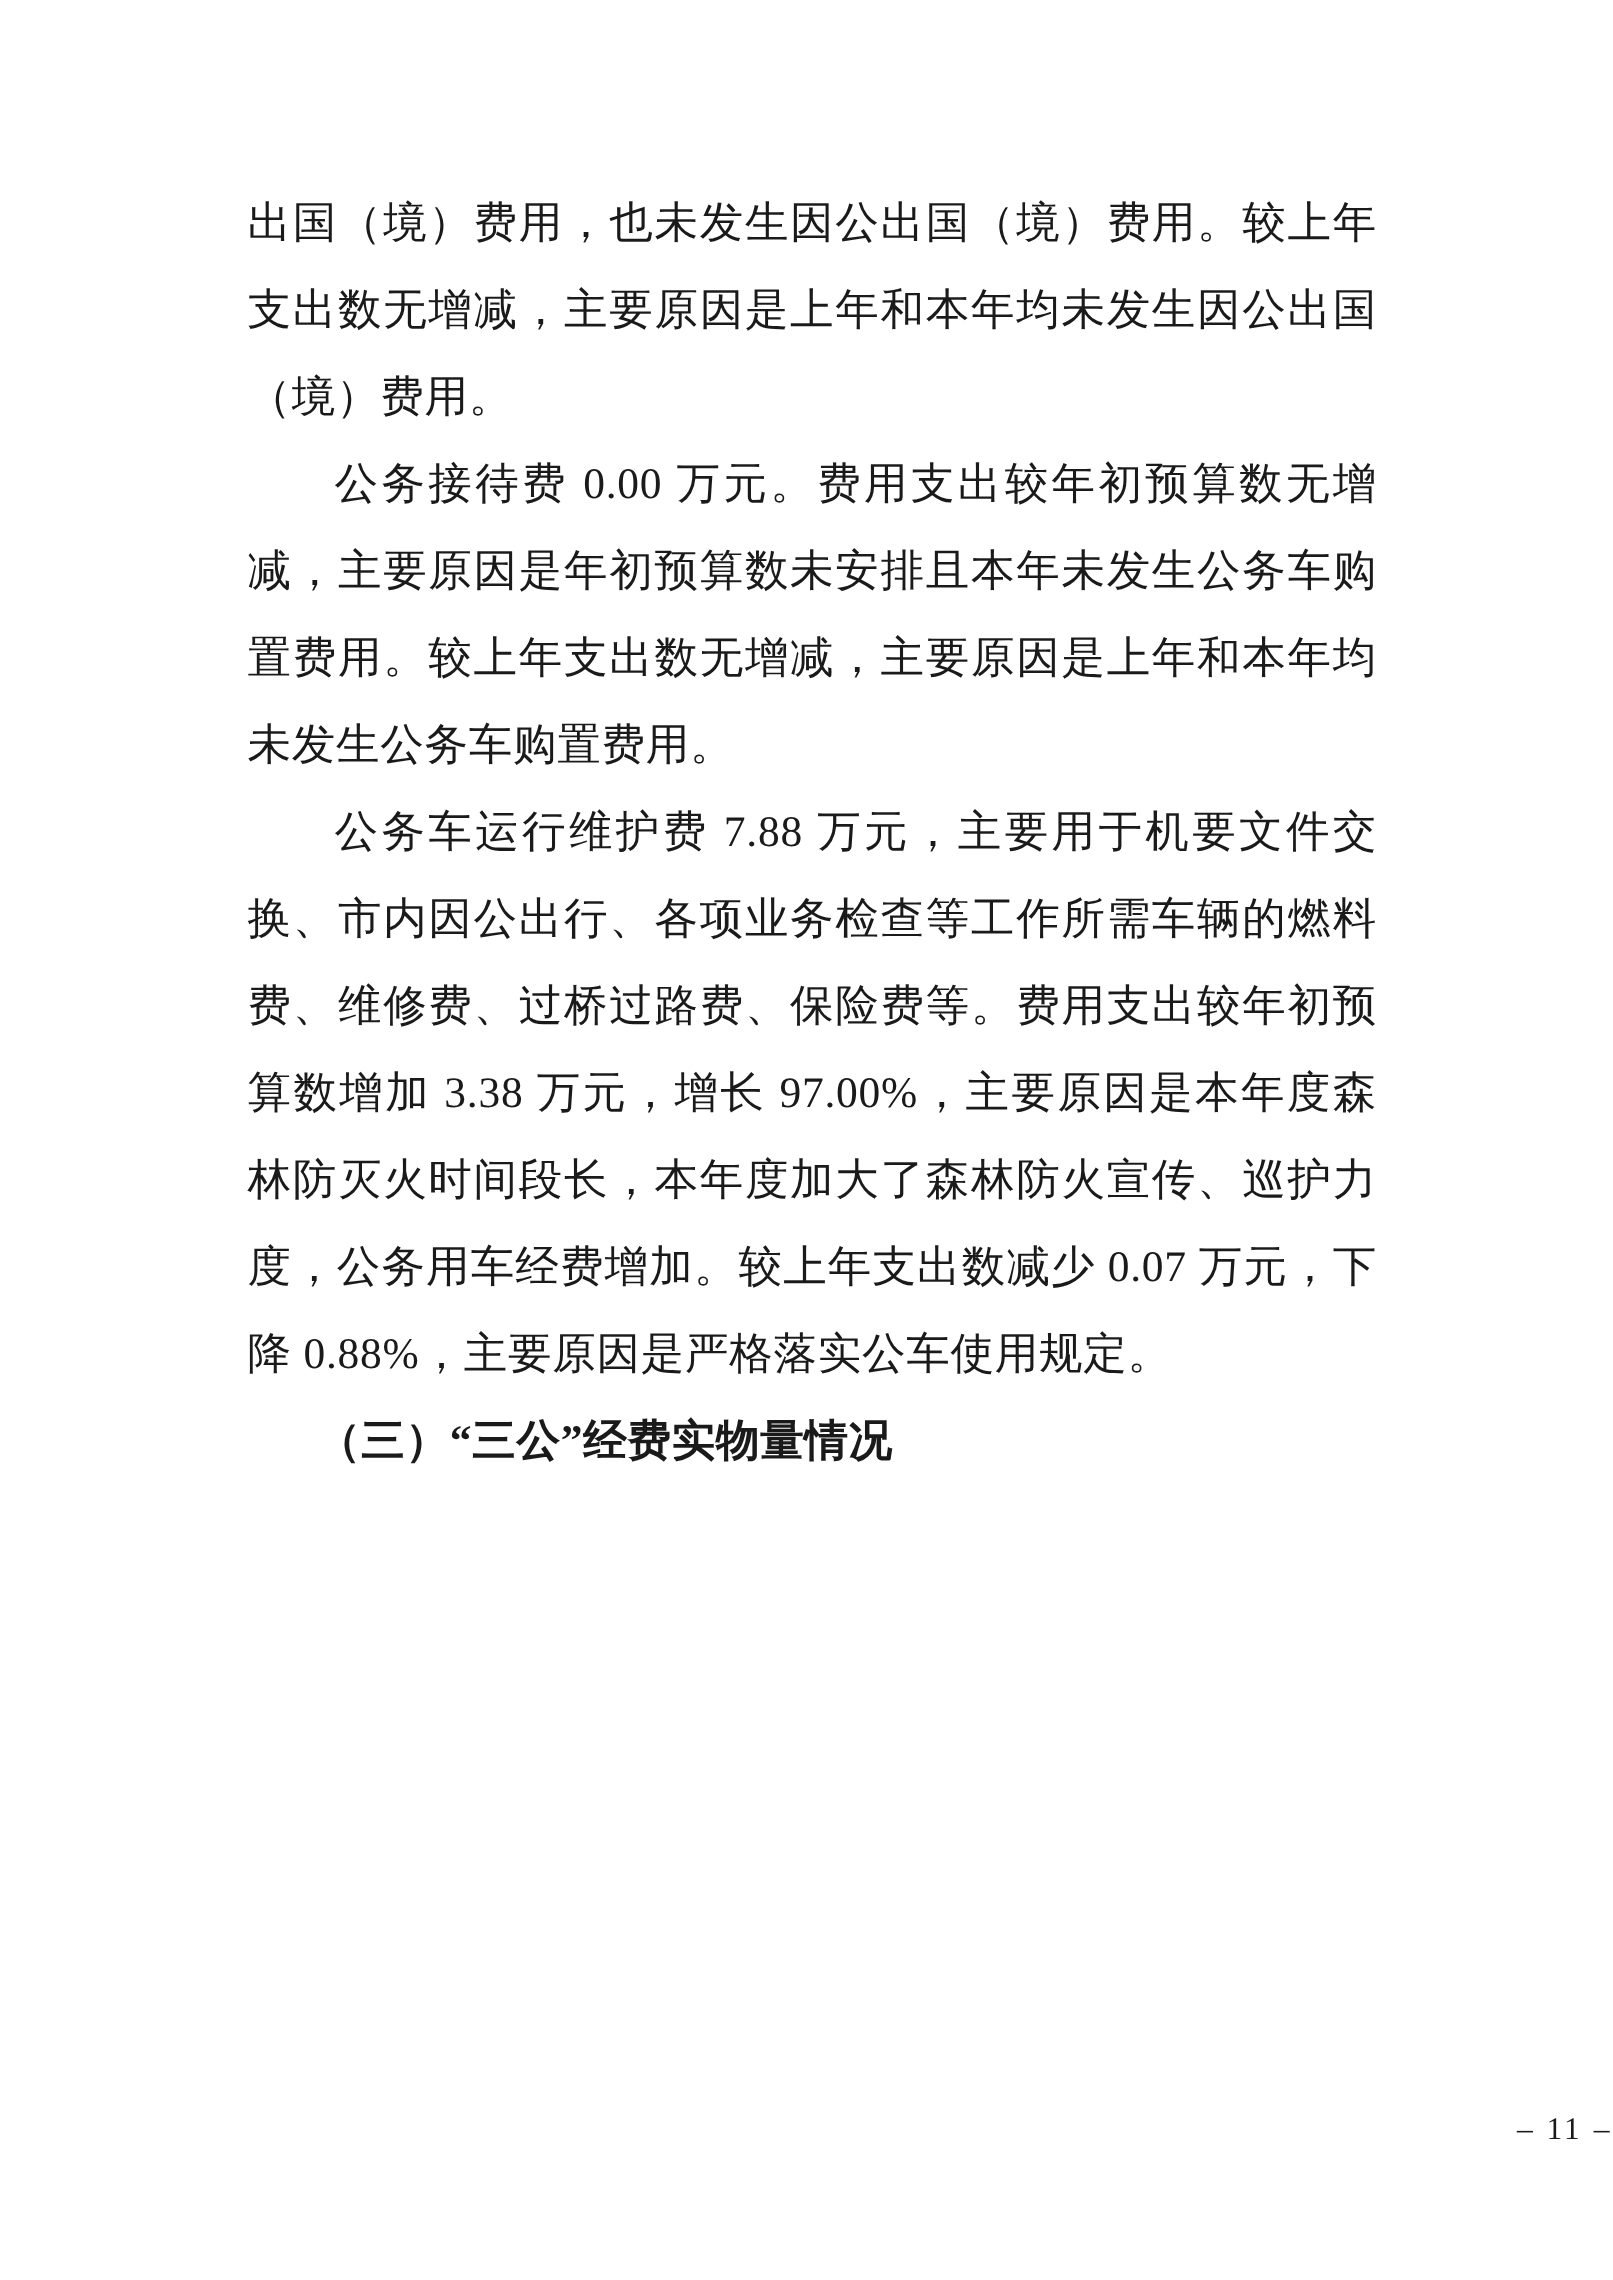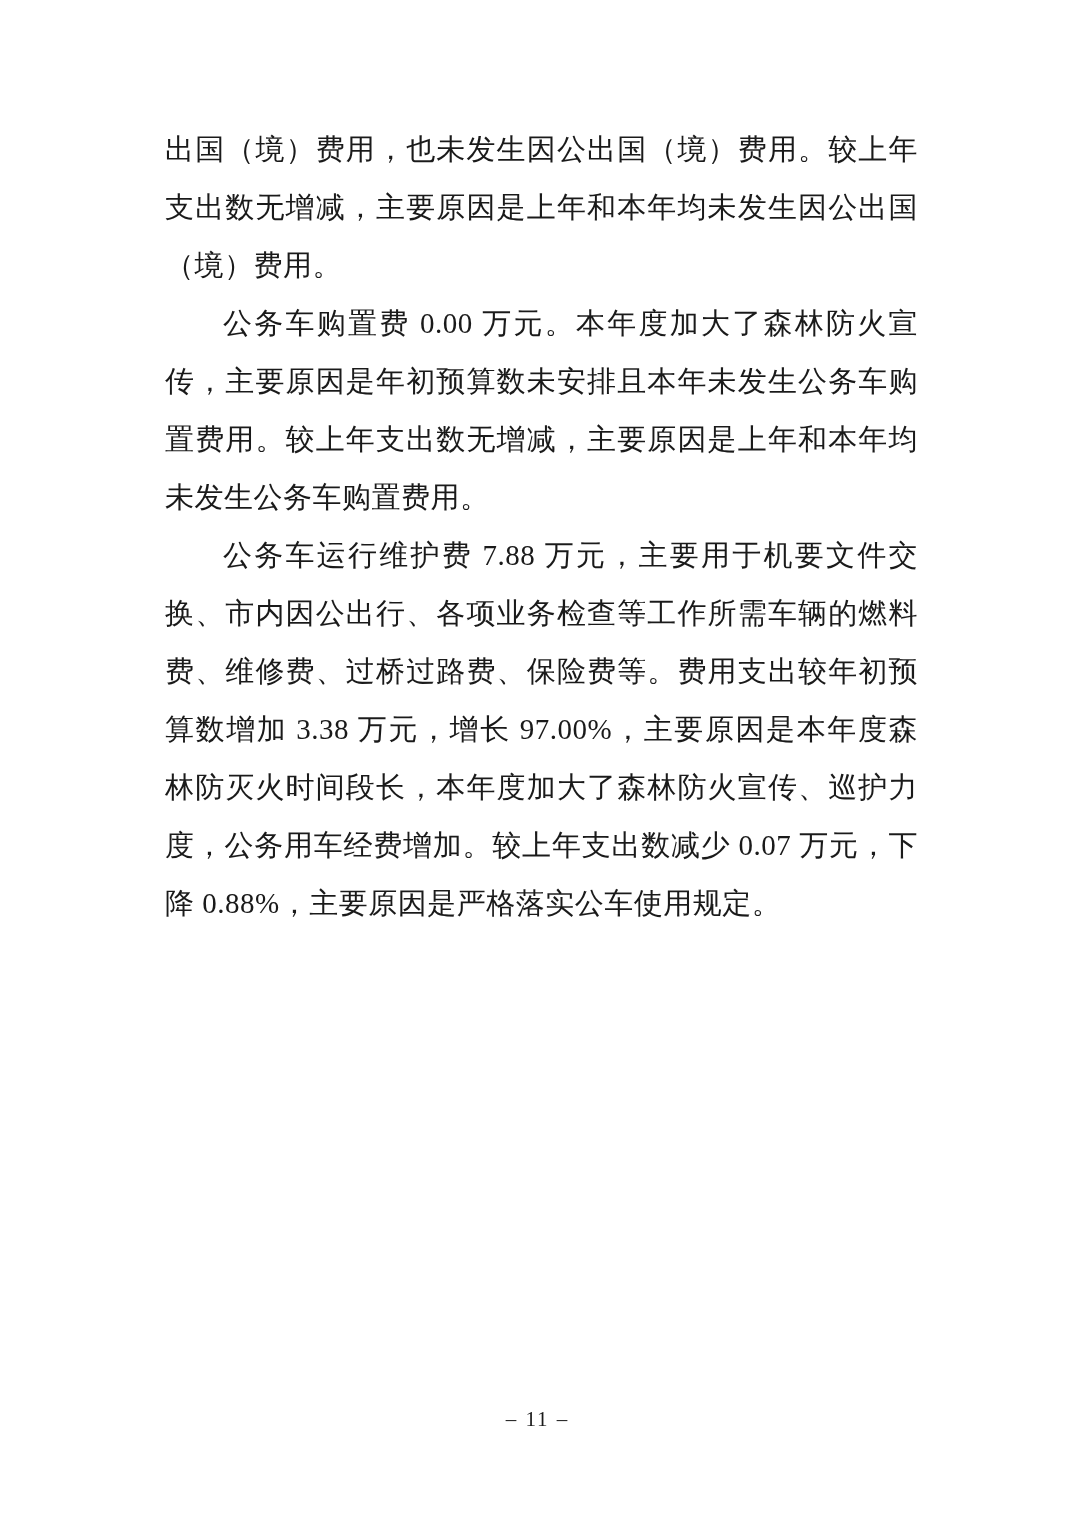--- a/index.html
+++ b/index.html
@@ -40,34 +40,35 @@
     line-height: 58px;
     font-weight: bold;
     text-indent: 1.6em;
     letter-spacing: 0.5px;
   }
   .footer {
     position: absolute;
     bottom: 88px;
     left: 0;
     width: 100%;
-    text-align: center;
+    text-align: right;
     font-size: 21px;
     letter-spacing: 2px;
     color: #1a1a1a;
   }
 </style>
 </head>
 <body>
 
 <div class="page">
 
   <p class="para">出国（境）费用，也未发生因公出国（境）费用。较上年支出数无增减，主要原因是上年和本年均未发生因公出国（境）费用。</p>
 
-  <p class="para indent">公务车购置费 0.00 万元。本年度加大了森林防火宣传，主要原因是年初预算数未安排且本年未发生公务车购置费用。较上年支出数无增减，主要原因是上年和本年均未发生公务车购置费用。</p>
+  <p class="para indent">公务接待费 0.00 万元。费用支出较年初预算数无增减，主要原因是年初预算数未安排且本年未发生公务车购置费用。较上年支出数无增减，主要原因是上年和本年均未发生公务车购置费用。</p>
 
   <p class="para indent">公务车运行维护费 7.88 万元，主要用于机要文件交换、市内因公出行、各项业务检查等工作所需车辆的燃料费、维修费、过桥过路费、保险费等。费用支出较年初预算数增加 3.38 万元，增长 97.00%，主要原因是本年度森林防灭火时间段长，本年度加大了森林防火宣传、巡护力度，公务用车经费增加。较上年支出数减少 0.07 万元，下降 0.88%，主要原因是严格落实公车使用规定。</p>
 
 
+  <p class="heading">（三）“三公”经费实物量情况</p>
 
   <div class="footer">– 11 –</div>
 
 </div>
 
 </body></html>

